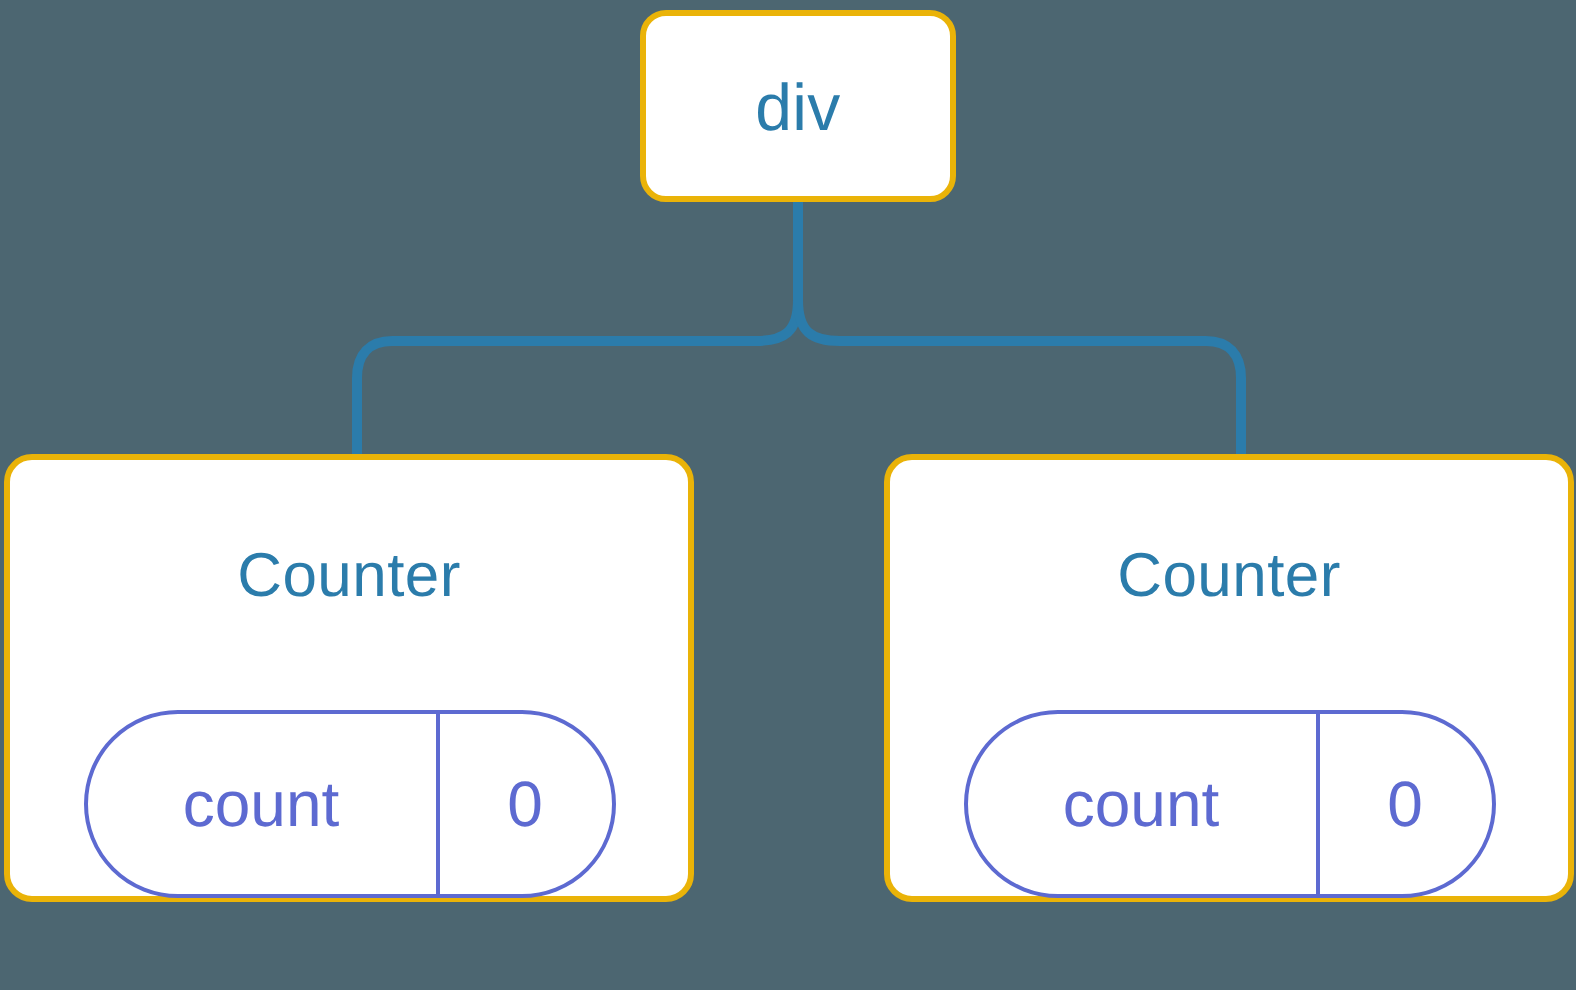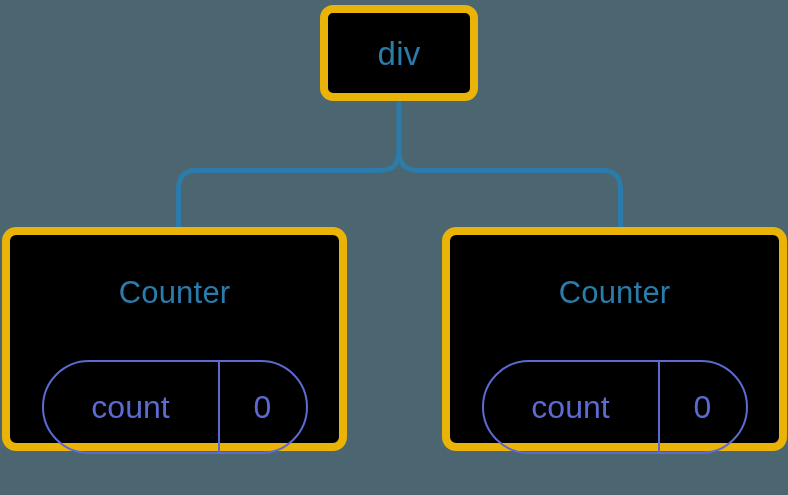--- a/index.html
+++ b/index.html
@@ -21,22 +21,22 @@
     left: 0;
     top: 0;
     width: 788px;
     height: 495px;
     pointer-events: none;
   }
 
   
   .node {
     position: absolute;
-    background: #000000;
-    border: 8px solid #eab308;
+    background: #ffffff;
+    border: 3px solid #eab308;
     border-radius: 13px;
     box-sizing: border-box;
     z-index: 2;
   }
   .node-root {
     left: 320px;
     top: 5px;
     width: 158px;
     height: 96px;
     display: flex;

